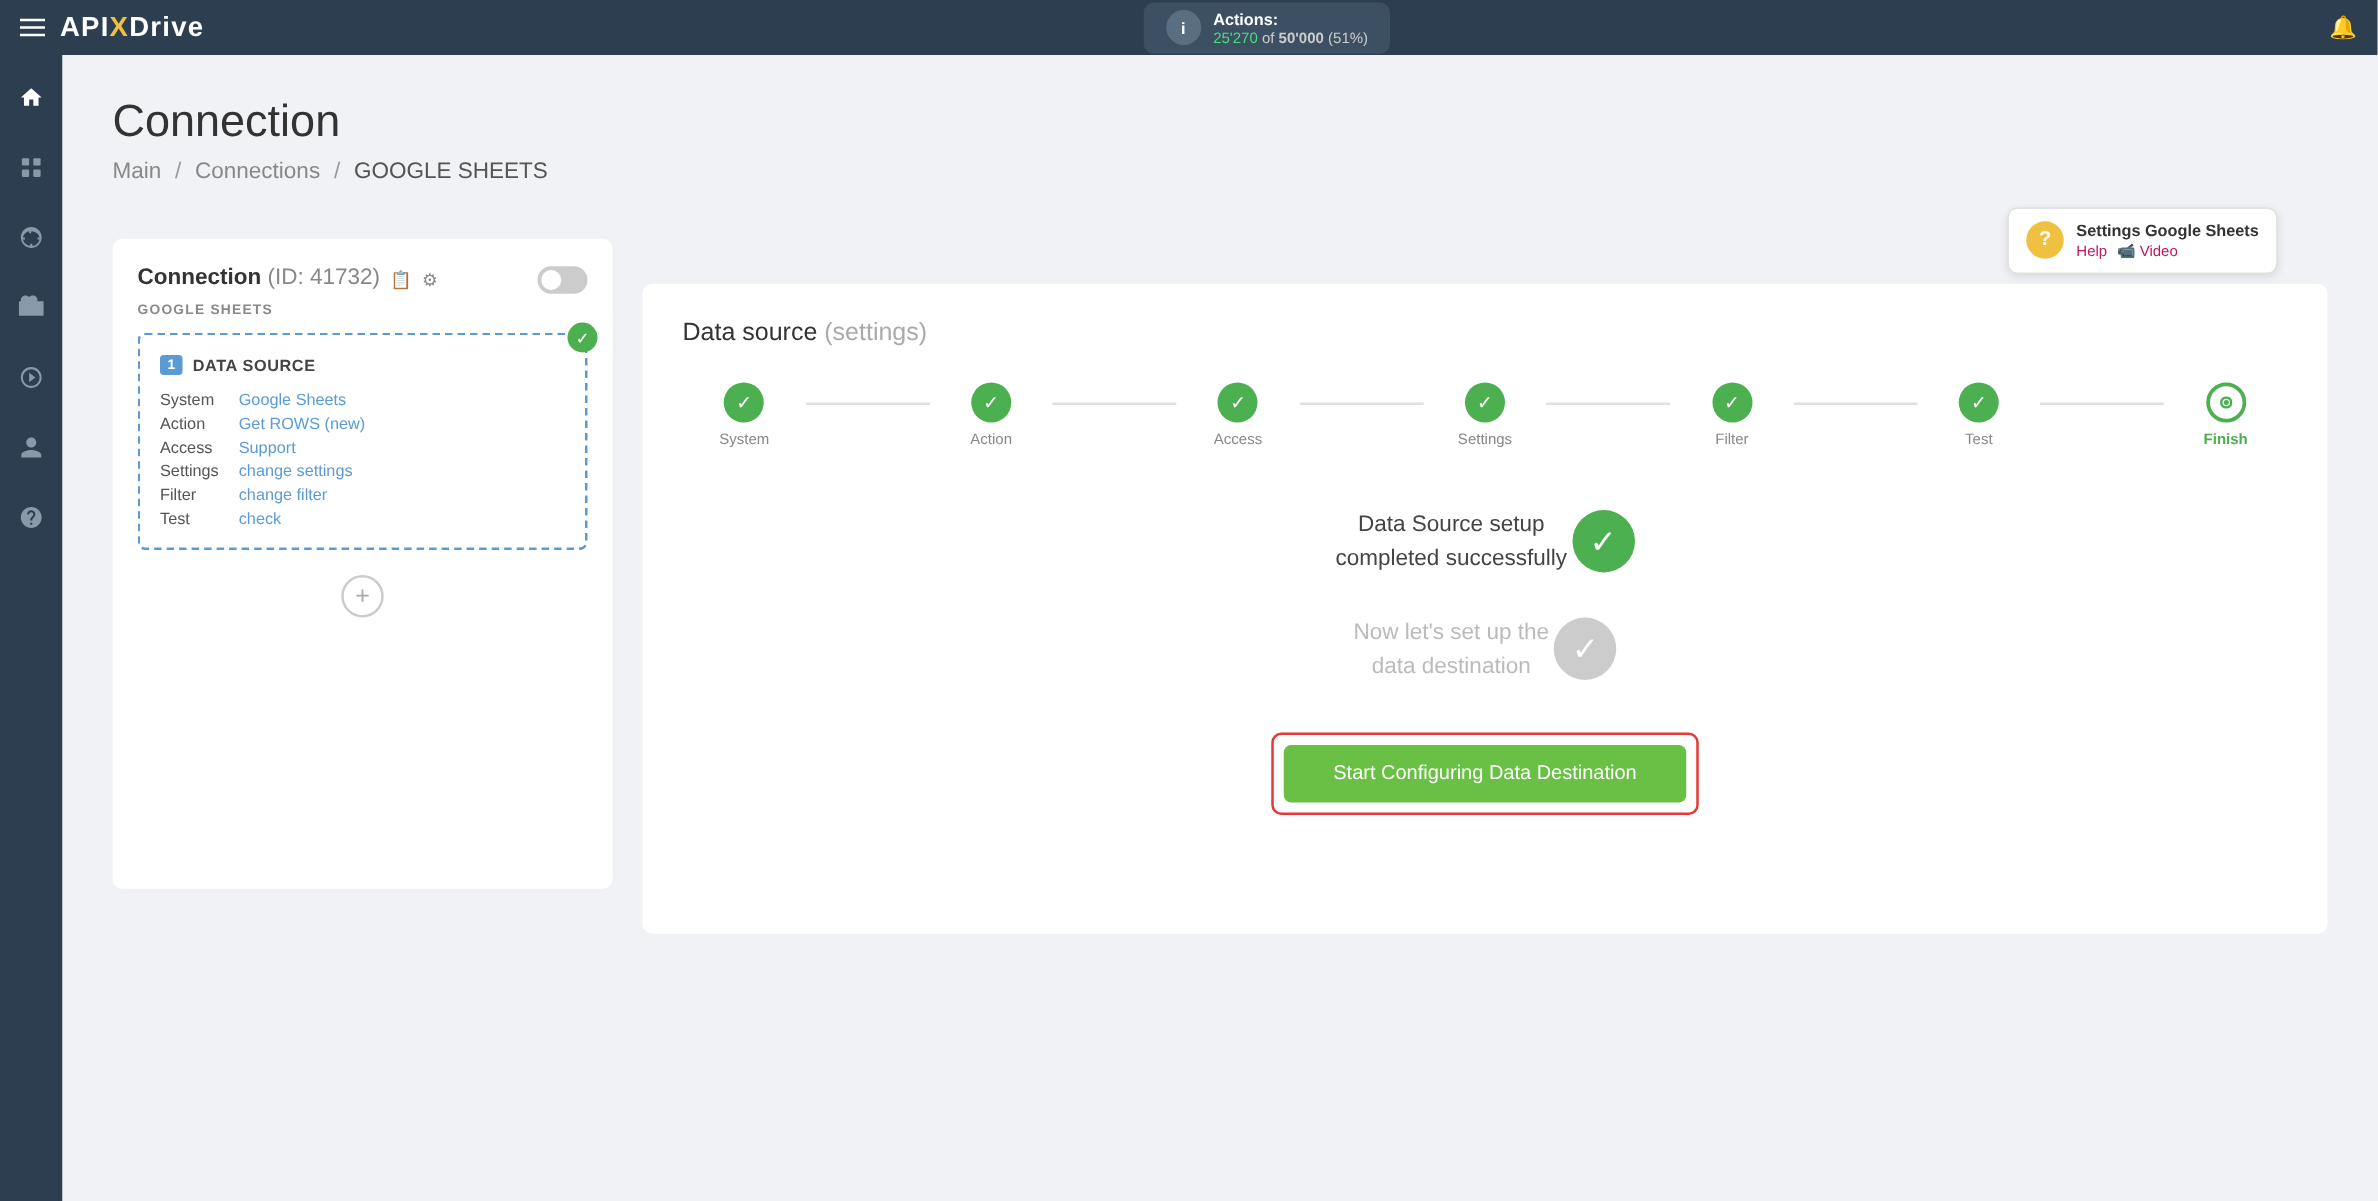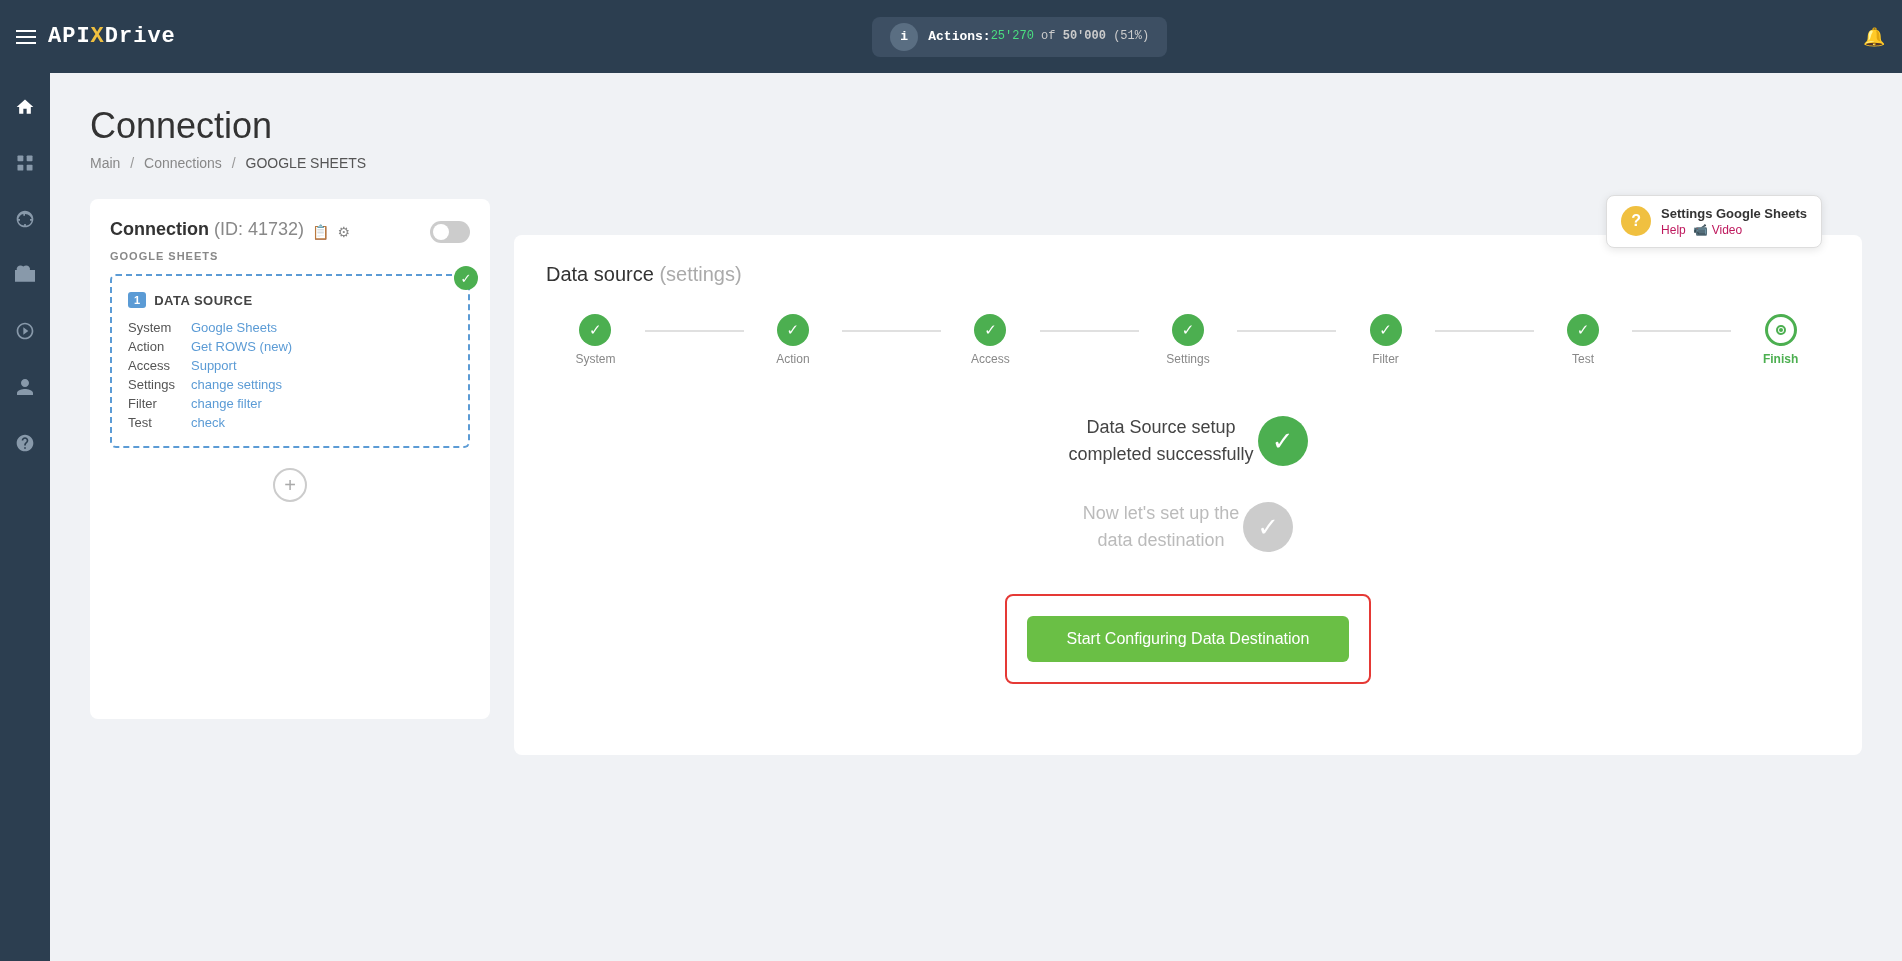--- a/index.html
+++ b/index.html
@@ -1,28 +1,27 @@
 <!DOCTYPE html>
 <html><head>
   <meta charset="utf-8">
   <style>
     * { box-sizing: border-box; margin: 0; padding: 0; }
     body { font-family: 'Segoe UI', Arial, sans-serif; background: #f0f2f5; display: flex; flex-direction: column; height: 961px; overflow: hidden; }
 
     
     .topnav {
       background: #2c3e50;
-      height: 73px;
+      height: 44px;
       display: flex;
       align-items: center;
       padding: 0 16px;
       color: white;
       flex-shrink: 0;
       z-index: 10;
-      font-family: Liberation Mono, monospace;
     }
     .topnav-left { display: flex; align-items: center; gap: 12px; }
     .hamburger { cursor: pointer; display: flex; flex-direction: column; gap: 4px; }
     .hamburger span { display: block; width: 20px; height: 2px; background: white; }
     .logo { display: flex; align-items: center; font-size: 22px; font-weight: bold; color: white; letter-spacing: 1px; }
     .logo .x { color: #f0c040; }
     .topnav-center { flex: 1; display: flex; justify-content: center; }
     .actions-box {
       background: #3d4f63;
       border-radius: 8px;
@@ -33,21 +32,21 @@
       color: white;
       font-size: 13px;
     }
     .actions-icon {
       width: 28px; height: 28px;
       background: #5a6e82;
       border-radius: 50%;
       display: flex; align-items: center; justify-content: center;
       font-size: 13px; color: white; font-weight: bold;
     }
-    .actions-text { display: flex; flex-direction: row; }
+    .actions-text { display: flex; flex-direction: column; }
     .actions-label { font-weight: 600; font-size: 13px; }
     .actions-sub { font-size: 12px; color: #ccc; }
     .actions-sub .highlight { color: #4ade80; }
     .topnav-right { display: flex; align-items: center; gap: 16px; }
     .bell-icon { font-size: 18px; cursor: pointer; color: #ccc; }
     .user-area { display: flex; align-items: center; gap: 8px; cursor: pointer; }
     .user-avatar { width: 32px; height: 32px; background: #5a6e82; border-radius: 50%; display: flex; align-items: center; justify-content: center; }
     .user-info { display: flex; flex-direction: column; }
     .user-name { font-size: 13px; font-weight: 600; color: white; }
     .user-plan { font-size: 11px; color: #aaa; }
@@ -80,21 +79,21 @@
 
     
     .content {
       flex: 1;
       padding: 32px 40px;
       overflow-y: auto;
       background: #f0f2f5;
     }
 
     .page-title { font-size: 36px; font-weight: 300; color: #333; margin-bottom: 8px; }
-    .breadcrumb { font-size: 14px; color: #999; margin-bottom: 28px; }
+    .breadcrumb { font-size: 18px; color: #999; margin-bottom: 44px; }
     .breadcrumb a { color: #888; text-decoration: none; }
     .breadcrumb .separator { margin: 0 6px; }
     .breadcrumb .current { color: #555; font-weight: 500; }
 
     .panels { display: flex; gap: 24px; align-items: flex-start; }
 
     
     .left-panel {
       background: white;
       border-radius: 8px;
@@ -184,21 +183,21 @@
     }
     .check-circle-gray {
       width: 50px; height: 50px; background: #ccc; border-radius: 50%;
       display: flex; align-items: center; justify-content: center;
       color: white; font-size: 26px;
     }
 
     .cta-wrapper {
       border: 2px solid #e53935;
       border-radius: 8px;
-      padding: 20px;
+      padding: 8px;
       margin-top: 8px;
     }
     .cta-btn {
       background: #6abf45;
       color: white;
       border: none;
       border-radius: 6px;
       padding: 14px 40px;
       font-size: 16px;
       font-weight: 500;

